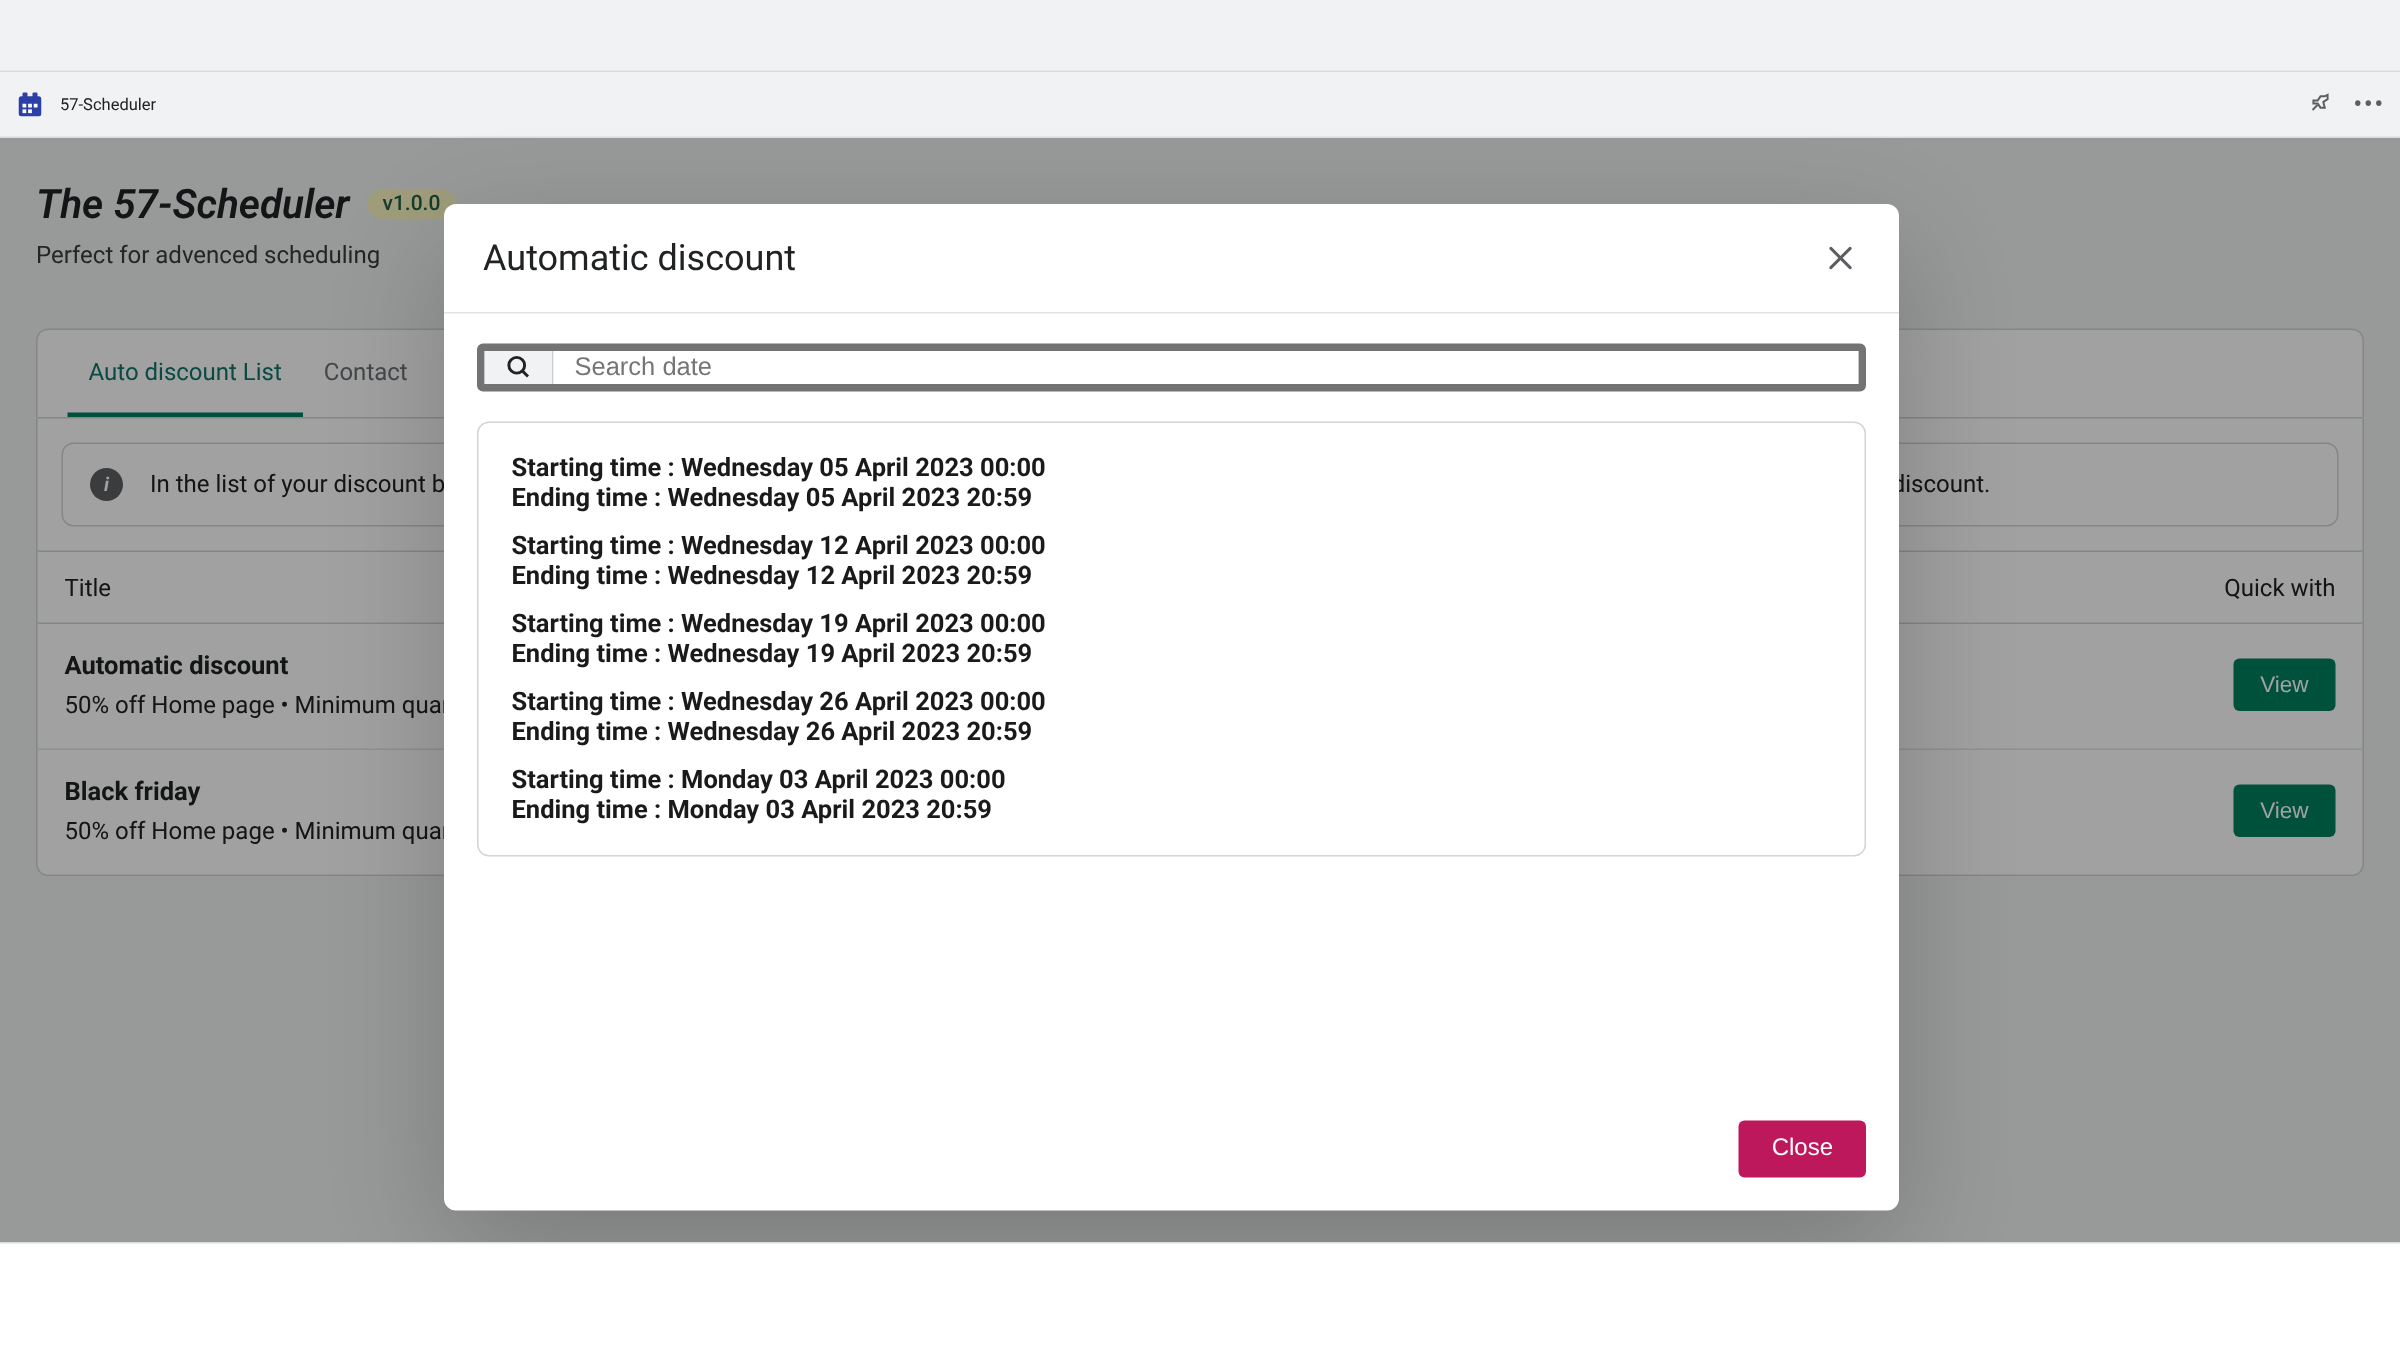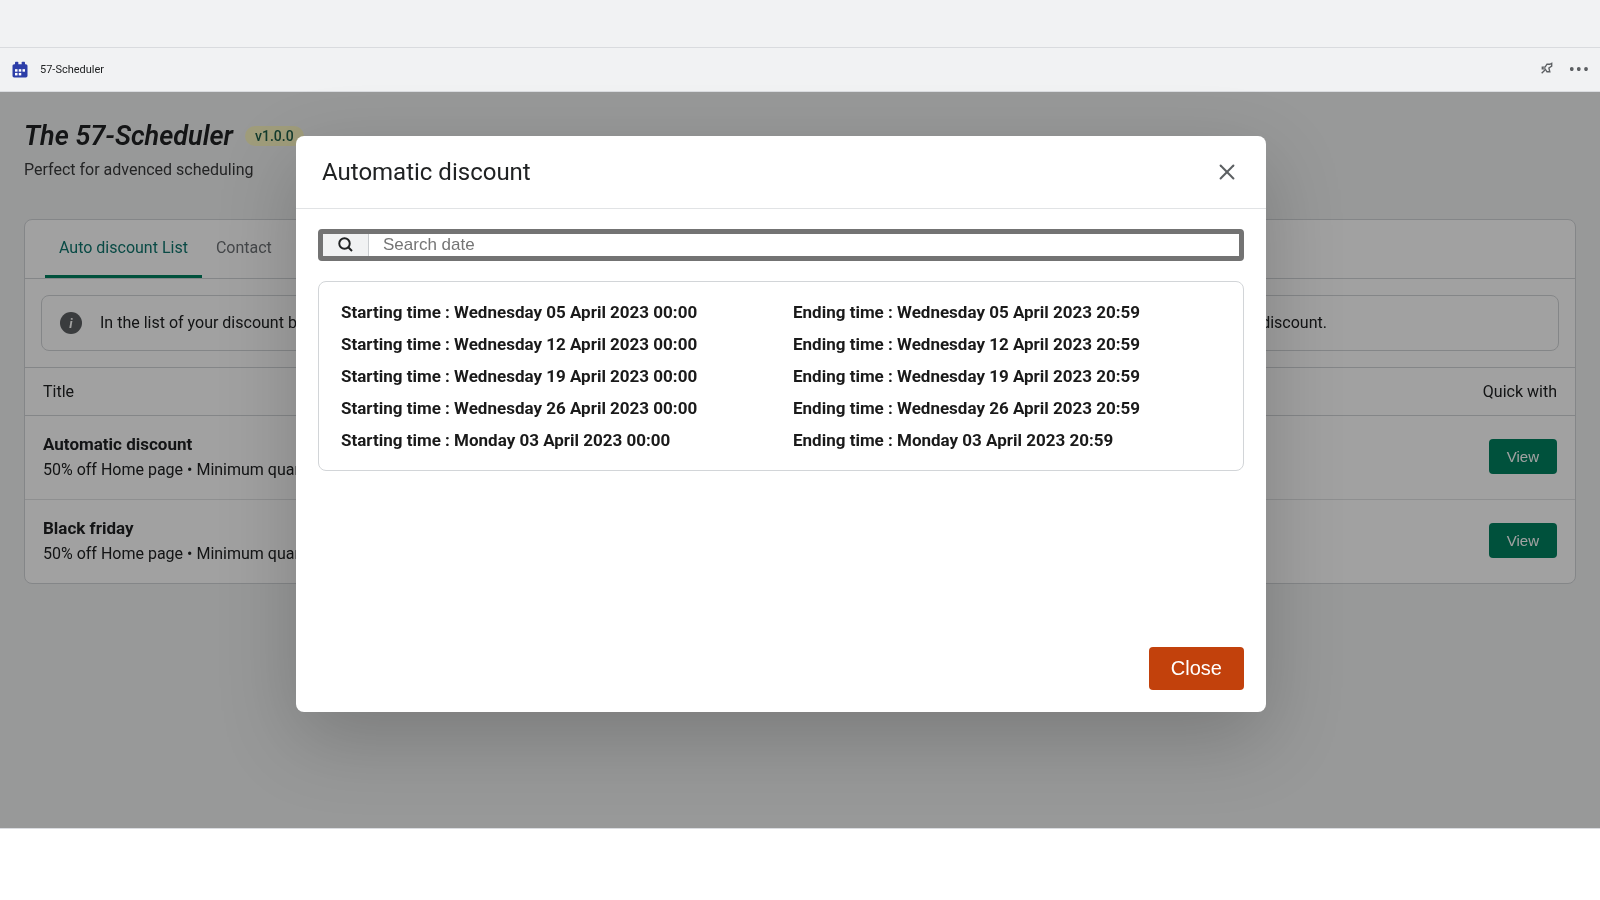--- a/index.html
+++ b/index.html
@@ -190,37 +190,38 @@
       border: 1px solid #d2d5d8;
       border-radius: 8px;
       padding: 14px 22px;
     }
     .date-row {
       display: flex;
       padding: 6px 0;
       font-size: 17px;
       font-weight: 700;
       color: #1a1a1a;
+      flex-direction: column;
     }
     .date-start { width: 452px; }
     .date-end { flex: 1; }
 
     .modal-foot {
       padding: 20px 22px 22px;
       display: flex;
       justify-content: flex-end;
       margin-top: 156px;
     }
     .close-btn {
-      background: #c2410c;
+      background: #be185d;
       color: #fff;
       border: none;
       padding: 10px 22px;
       border-radius: 4px;
-      font-size: 20px;
+      font-size: 16px;
       cursor: pointer;
     }
 
     .bottom-bar {
       position: absolute;
       left: 0; right: 0; bottom: 0;
       height: 72px;
       border-top: 1px solid #dadce0;
       background: #fff;
     }

